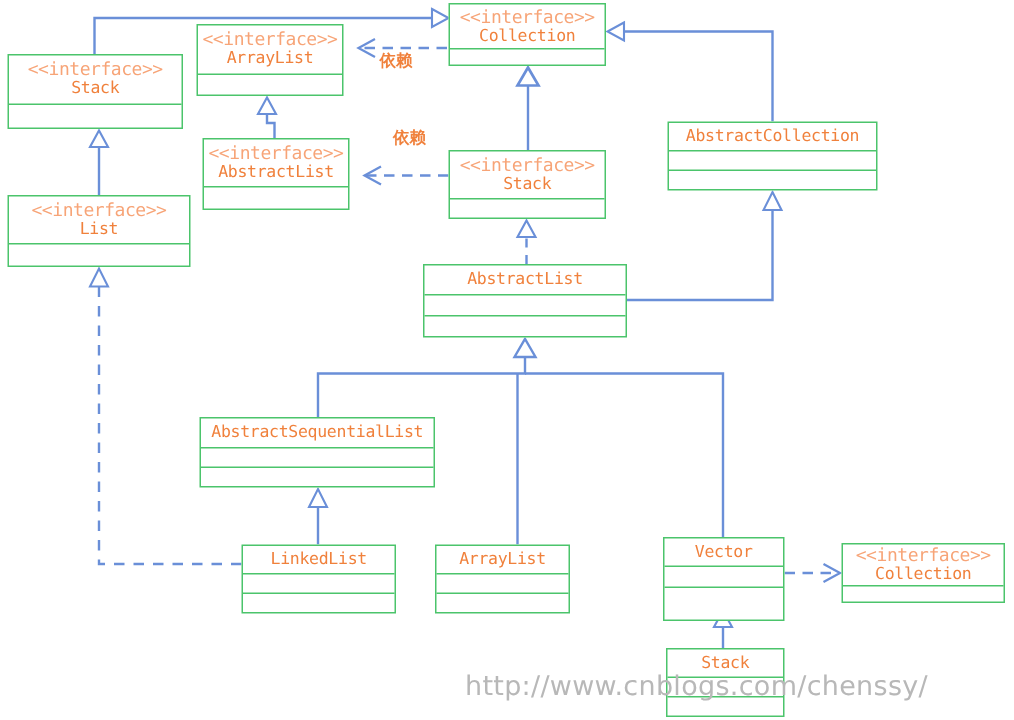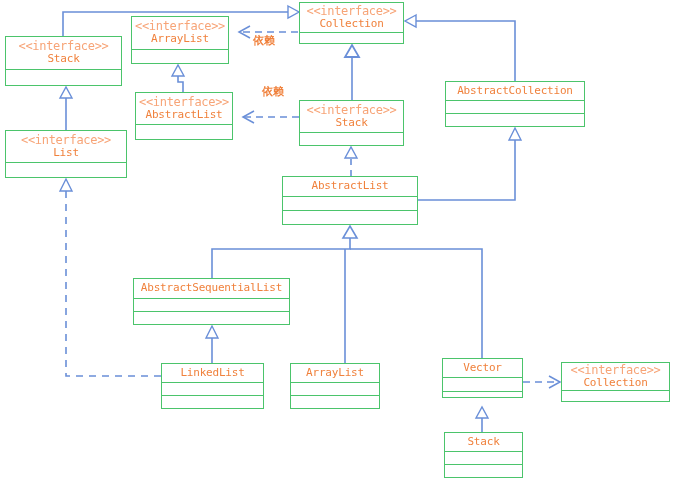--- a/index.html
+++ b/index.html
@@ -226,21 +226,21 @@
   </div>
 
   <div class="uml-box" style="left:290px;top:363px;width:90px;height:46px;">
     <div class="hdr" style="height:18px;">
       <span class="cname">ArrayList</span>
     </div>
     <div class="compartment" style="height:13px;"></div>
     <div class="compartment" style="height:13px;"></div>
   </div>
 
-  <div class="uml-box" style="left:442px;top:358px;width:81px;height:40px;">
+  <div class="uml-box" style="left:442px;top:358px;width:81px;height:56px;">
     <div class="hdr" style="height:18px;">
       <span class="cname">Vector</span>
     </div>
     <div class="compartment" style="height:14px;"></div>
     <div class="compartment" style="height:14px;"></div>
   </div>
 
   <div class="uml-box" style="left:561px;top:362px;width:109px;height:40px;">
     <div class="hdr" style="height:27px;">
       <span class="stereo">&lt;&lt;interface&gt;&gt;</span>
@@ -254,14 +254,15 @@
       <span class="cname">Stack</span>
     </div>
     <div class="compartment" style="height:13px;"></div>
     <div class="compartment" style="height:13px;"></div>
   </div>
 
   <div class="edge-label" style="left:253px;top:33px;">依赖</div>
 
   <div class="edge-label" style="left:262px;top:84px;">依赖</div>
 
+  <div id="watermark" style="left:310px;top:458px;transform:translateY(-50%);">http://www.cnblogs.com/chenssy/</div>
 
 </div>
 
 </body></html>

